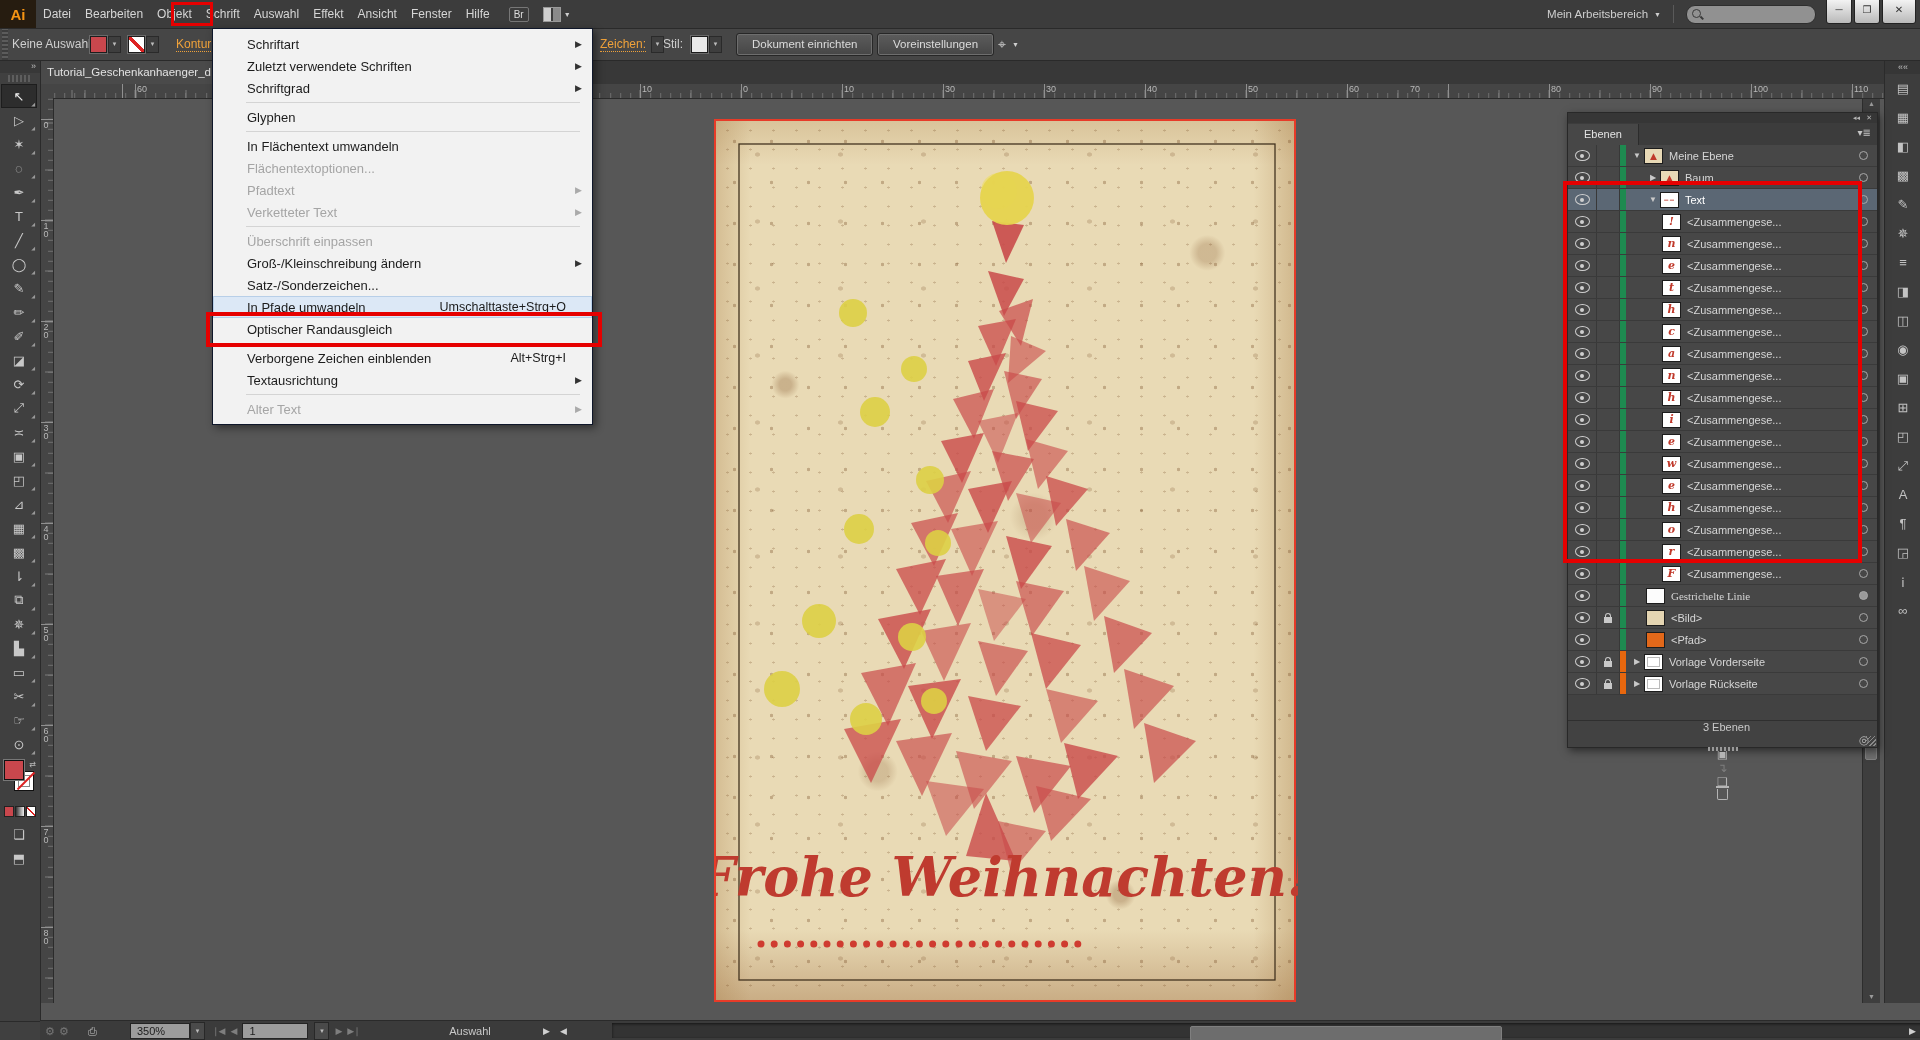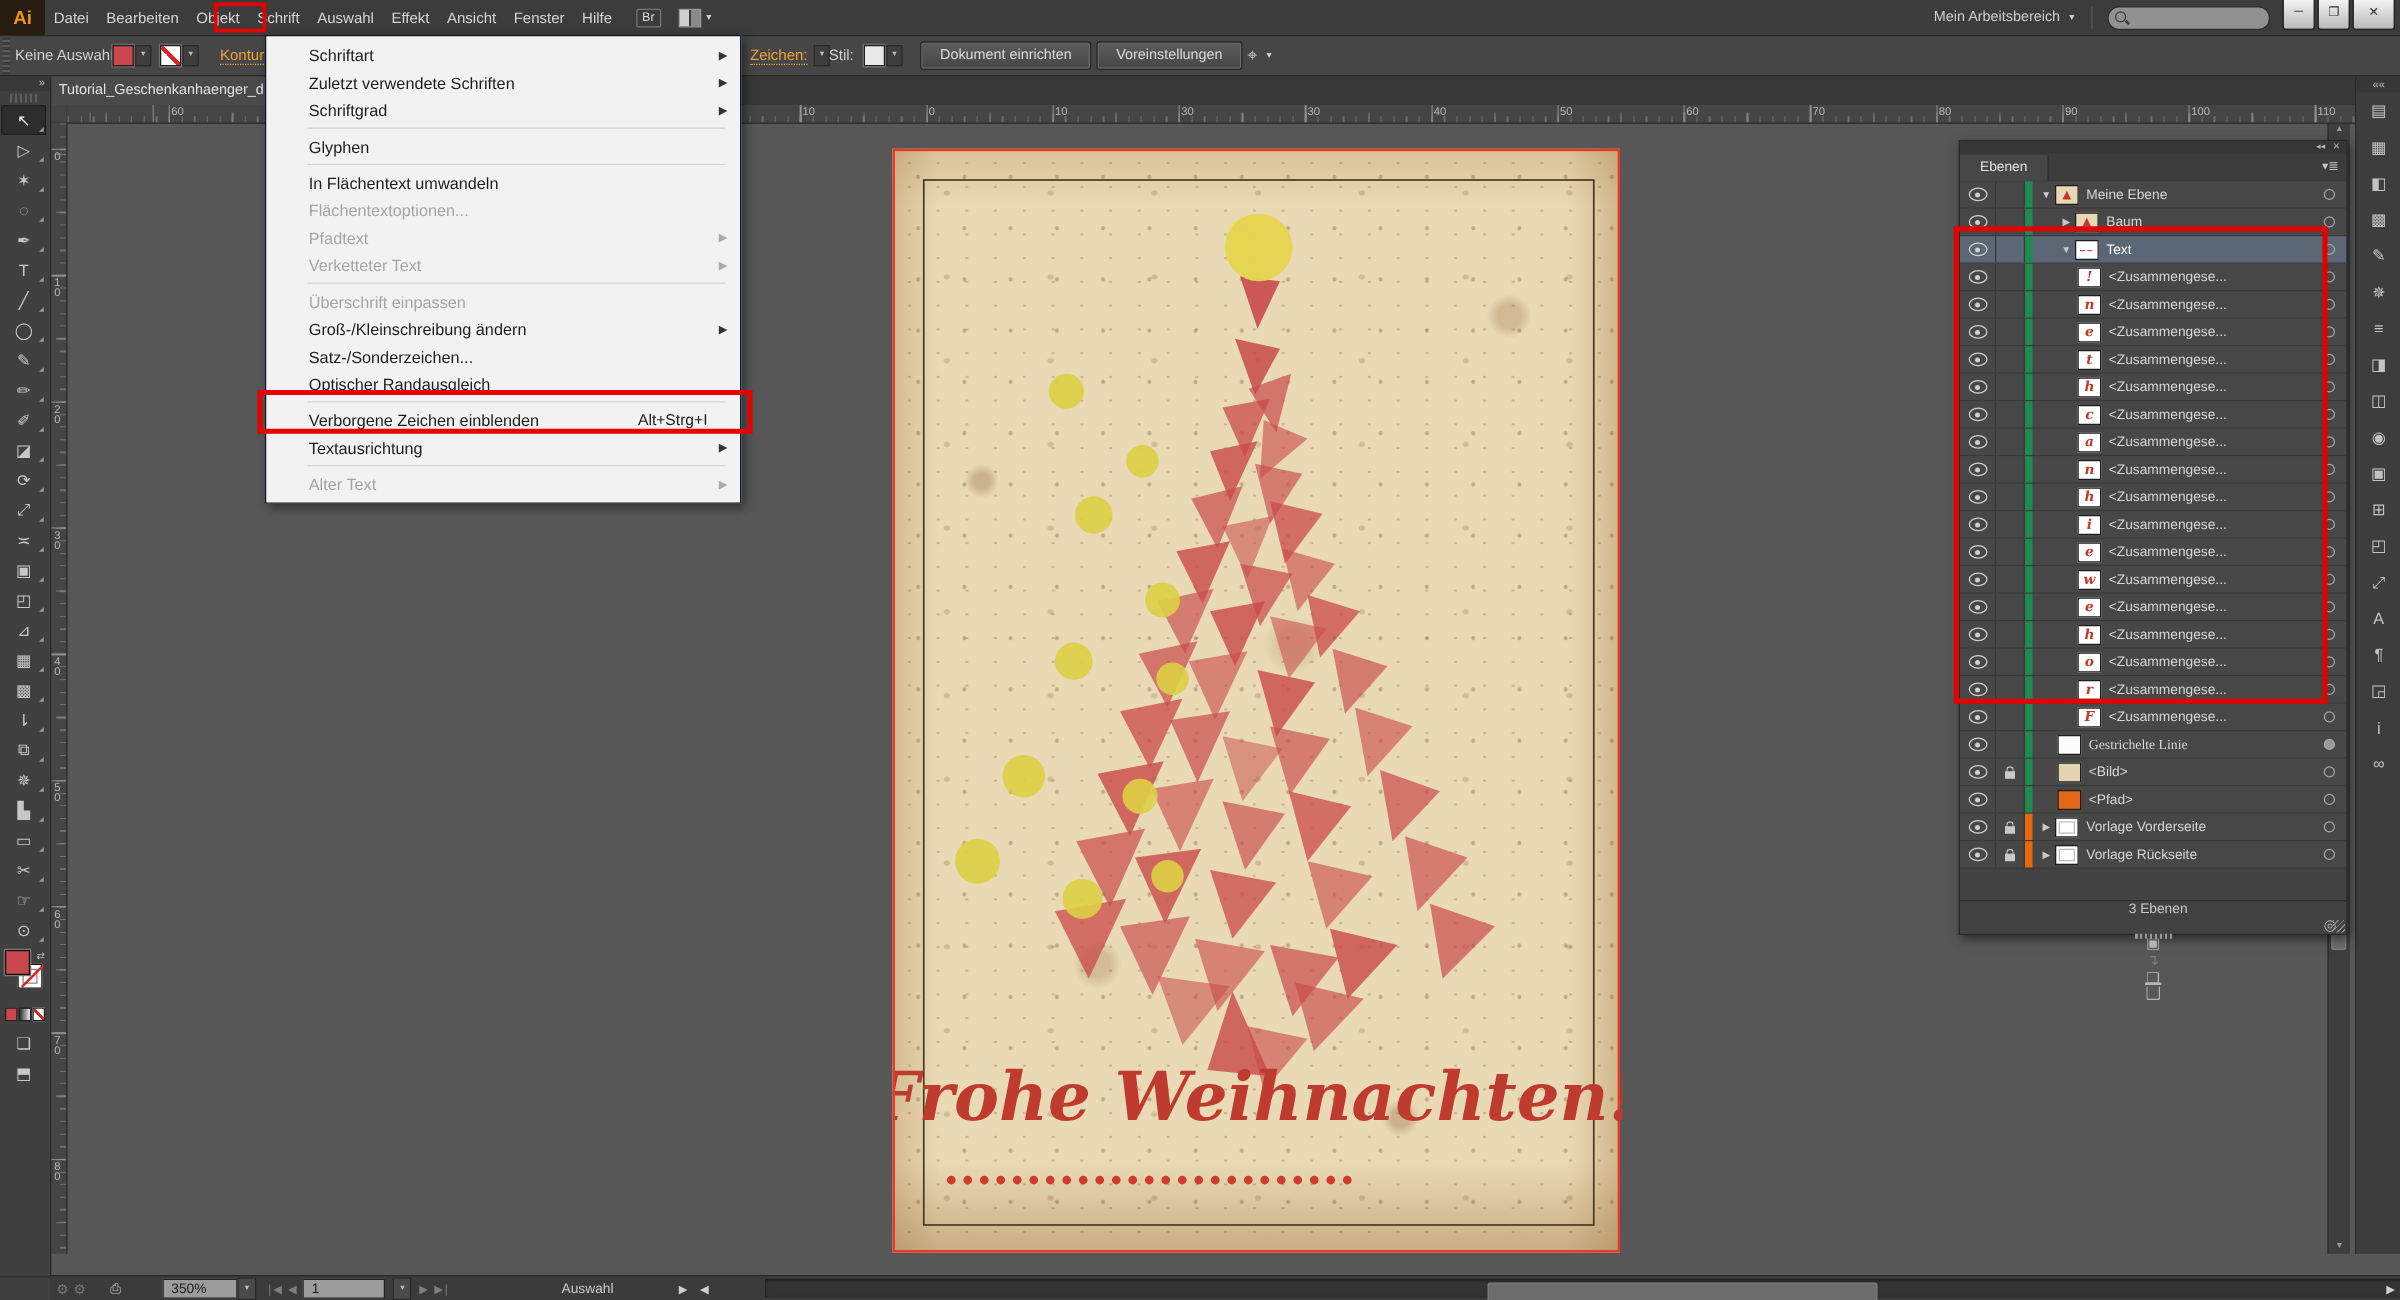--- a/index.html
+++ b/index.html
@@ -267,21 +267,21 @@
   <div id="hruler">
       <div class="hlabel" style="left: 84px;">60</div>
       <div class="hlabel" style="left: 589px;">10</div>
       <div class="hlabel" style="left: 690px;">0</div>
       <div class="hlabel" style="left: 791px;">10</div>
       <div class="hlabel" style="left: 892px;">30</div>
       <div class="hlabel" style="left: 993px;">30</div>
       <div class="hlabel" style="left: 1094px;">40</div>
       <div class="hlabel" style="left: 1195px;">50</div>
       <div class="hlabel" style="left: 1296px;">60</div>
-      <div class="hlabel" style="left: 1397px; text-align: center;">70</div>
+      <div class="hlabel" style="left: 1357px; text-align: center;">70</div>
       <div class="hlabel" style="left: 1498px;">80</div>
       <div class="hlabel" style="left: 1599px;">90</div>
       <div class="hlabel" style="left: 1700px;">100</div>
       <div class="hlabel" style="left: 1801px;">110</div>
     </div>
   <div id="vruler">
       <div class="vlabel" style="top: 23px;">0</div>
       <div class="vlabel" style="top: 124px;">1
 0</div>
       <div class="vlabel" style="top: 225px;">2
@@ -865,20 +865,24 @@
       <div class="pm-item disabled">
         <span>Überschrift einpassen</span>
       </div>
       <div class="pm-item">
         <span>Groß-/Kleinschreibung ändern</span>
         <span class="pm-arrow">▶</span>
       </div>
       <div class="pm-item">
         <span>Satz-/Sonderzeichen...</span>
       </div>
+      <div class="pm-item hl">
+        <span>In Pfade umwandeln</span>
+        <span class="pm-short">Umschalttaste+Strg+O</span>
+      </div>
       <div class="pm-item">
         <span>Optischer Randausgleich</span>
       </div>
       <div class="pm-sep"></div>
       <div class="pm-item">
         <span>Verborgene Zeichen einblenden</span>
         <span class="pm-short">Alt+Strg+I</span>
       </div>
       <div class="pm-item">
         <span>Textausrichtung</span>

